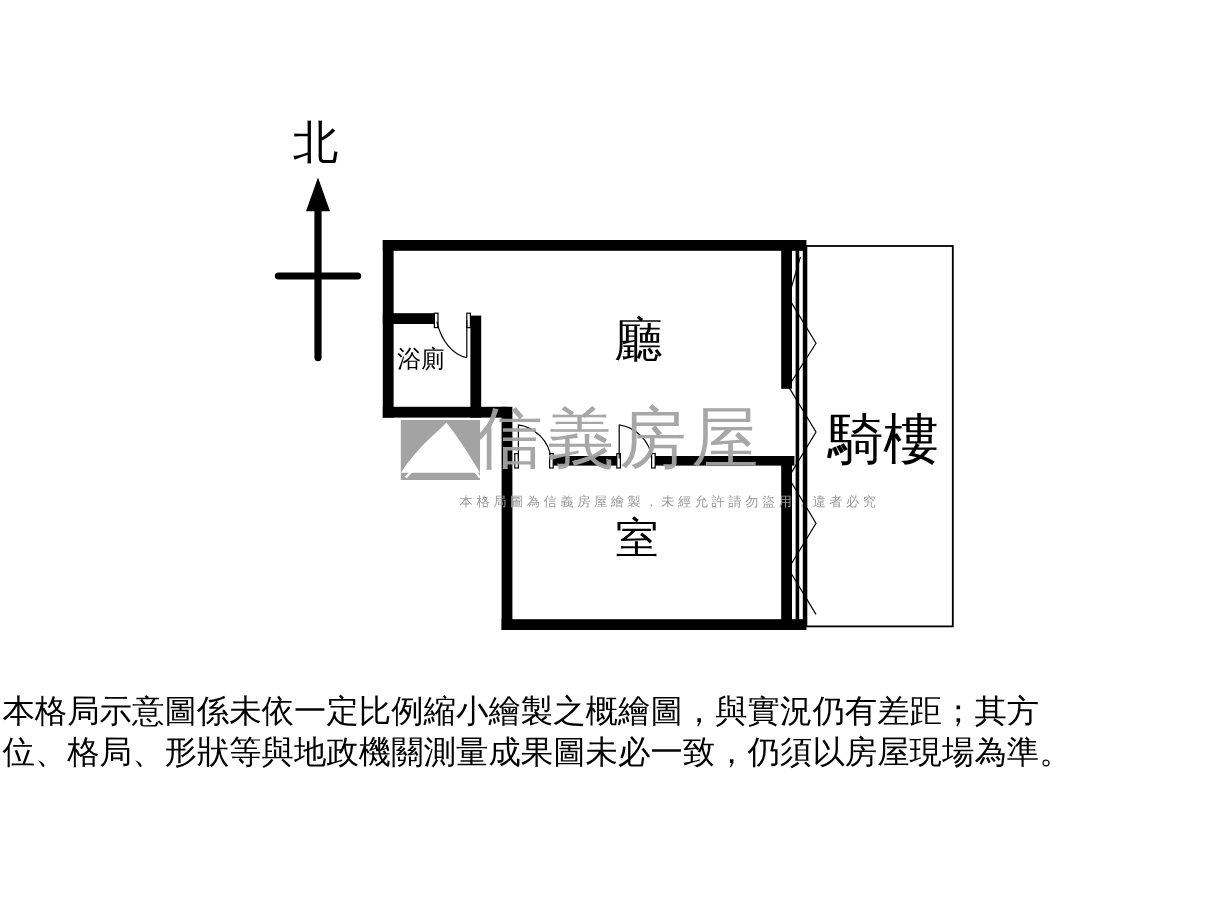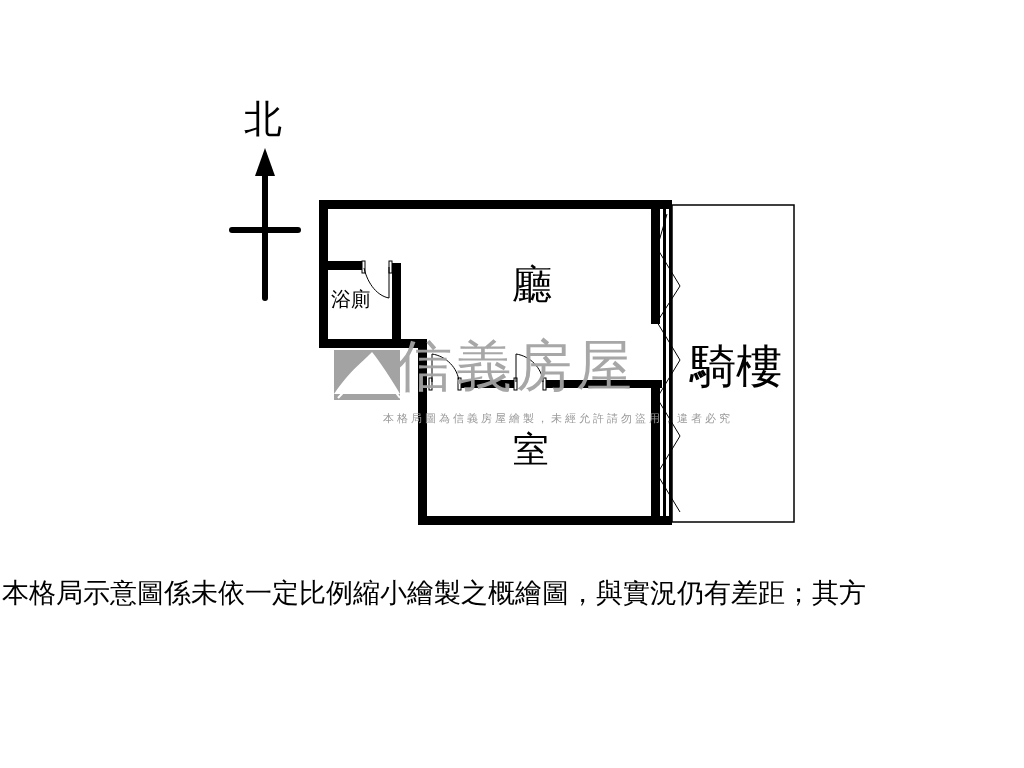--- a/index.html
+++ b/index.html
@@ -89,13 +89,14 @@
 <div class="room-label" style="left:512px;top:264px;font-size:40px;">廳</div>
 <div class="room-label" style="left:331px;top:289px;font-size:20px;">浴廁</div>
 <div class="room-label" style="left:513px;top:432px;font-size:36px;">室</div>
 <div class="room-label" style="left:690px;top:343px;font-size:46px;">騎樓</div>
 
 <div class="wm-big">信義房屋</div>
 <div class="wm-small">本格局圖為信義房屋繪製，未經允許請勿盜用，違者必究</div>
 
 <div class="disclaimer">
   <div>本格局示意圖係未依一定比例縮小繪製之概繪圖，與實況仍有差距；其方</div>
+  <div>位、格局、形狀等與地政機關測量成果圖未必一致，仍須以房屋現場為準。</div>
 </div>
 
 </body></html>

